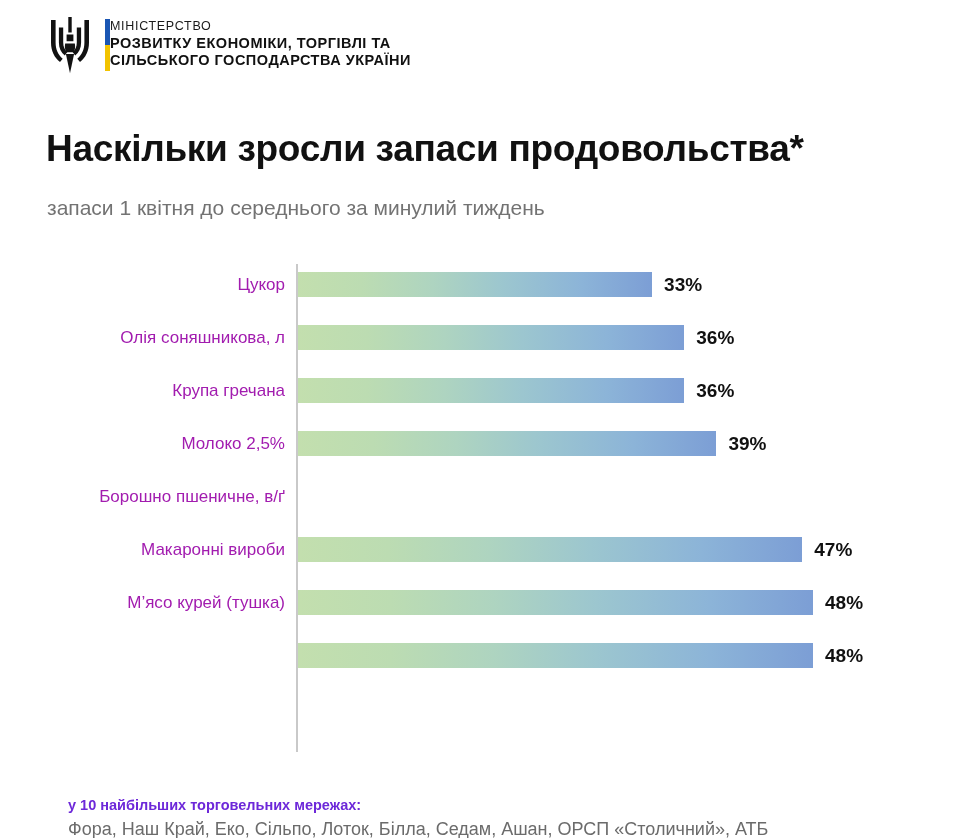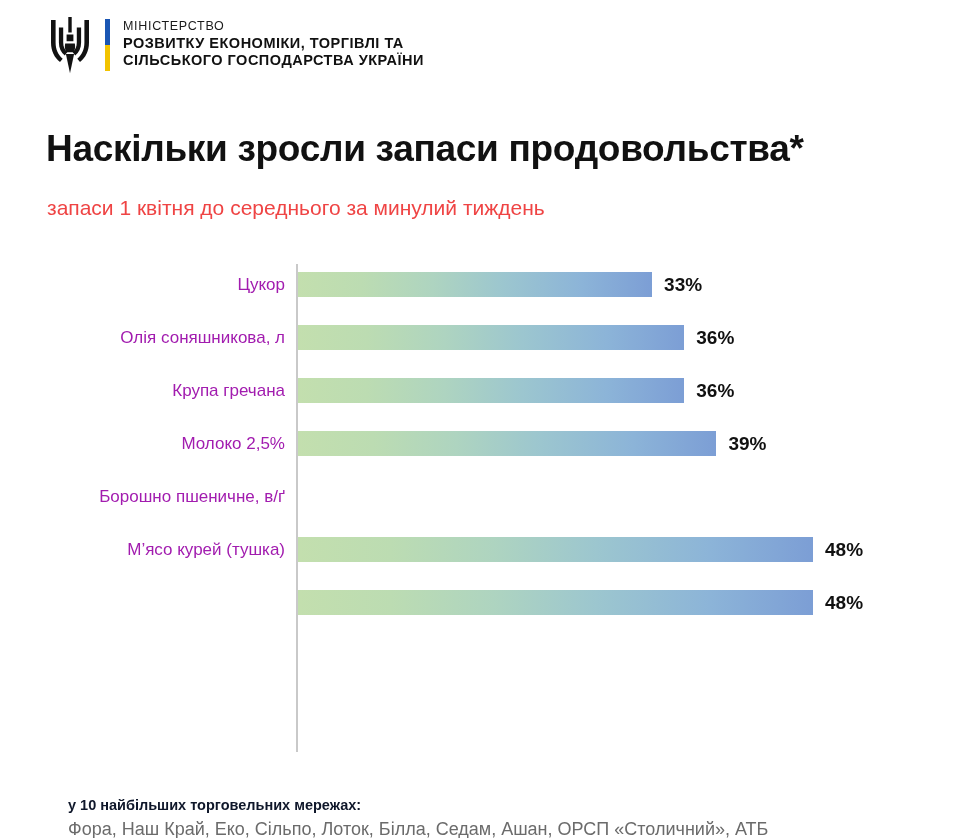--- a/index.html
+++ b/index.html
@@ -32,21 +32,20 @@
   }
   .flag-divider {
     width: 5px;
     height: 52px;
     margin-left: 13px;
     margin-top: 3px;
     flex: 0 0 auto;
     background: linear-gradient(to bottom, #1a56b4 0%, #1a56b4 50%, #f2c300 50%, #f2c300 100%);
   }
   .ministry-text {
-    margin-left: 13px;
     margin-top: 3px;
     line-height: 1.24;
   }
   .ministry-line1 {
     font-size: 12.5px;
     font-weight: 500;
     letter-spacing: 0.7px;
     color: #1a1a1a;
   }
   .ministry-line2,
@@ -67,21 +66,21 @@
     letter-spacing: -0.3px;
     color: #111111;
     white-space: nowrap;
   }
   .subtitle {
     position: absolute;
     left: 47px;
     top: 196px;
     font-size: 21px;
     font-weight: normal;
-    color: #ef4444;
+    color: #737373;
     white-space: nowrap;
   }
 
   
   .chart {
     position: absolute;
     left: 0;
     top: 258px;
     width: 960px;
     height: 496px;
@@ -138,21 +137,21 @@
   
   .footer {
     position: absolute;
     left: 68px;
     top: 795px;
     line-height: 1.45;
   }
   .footer-title {
     font-size: 14.5px;
     font-weight: bold;
-    color: #0f172a;
+    color: #6d28d9;
     white-space: nowrap;
   }
   .footer-list {
     font-size: 18px;
     font-weight: normal;
     color: #6b6b6b;
     white-space: nowrap;
   }
 </style>
 </head>
@@ -212,20 +211,27 @@
         <div class="row-label">Молоко 2,5%</div>
         <div class="bar-wrap">
           <div class="bar" style="width: 418.4px;"></div>
           <div class="bar-value">39%</div>
         </div>
       </div>
       <div class="row">
         <div class="row-label">Борошно пшеничне, в/ґ</div>
       </div>
       <div class="row">
+        <div class="row-label">Макаронні вироби</div>
+        <div class="bar-wrap">
+          <div class="bar" style="width: 504.3px;"></div>
+          <div class="bar-value">47%</div>
+        </div>
+      </div>
+      <div class="row">
         <div class="row-label">М’ясо курей (тушка)</div>
         <div class="bar-wrap">
           <div class="bar" style="width: 515px;"></div>
           <div class="bar-value">48%</div>
         </div>
       </div>
       <div class="row">
         <div class="bar-wrap">
           <div class="bar" style="width: 515px;"></div>
           <div class="bar-value">48%</div>

